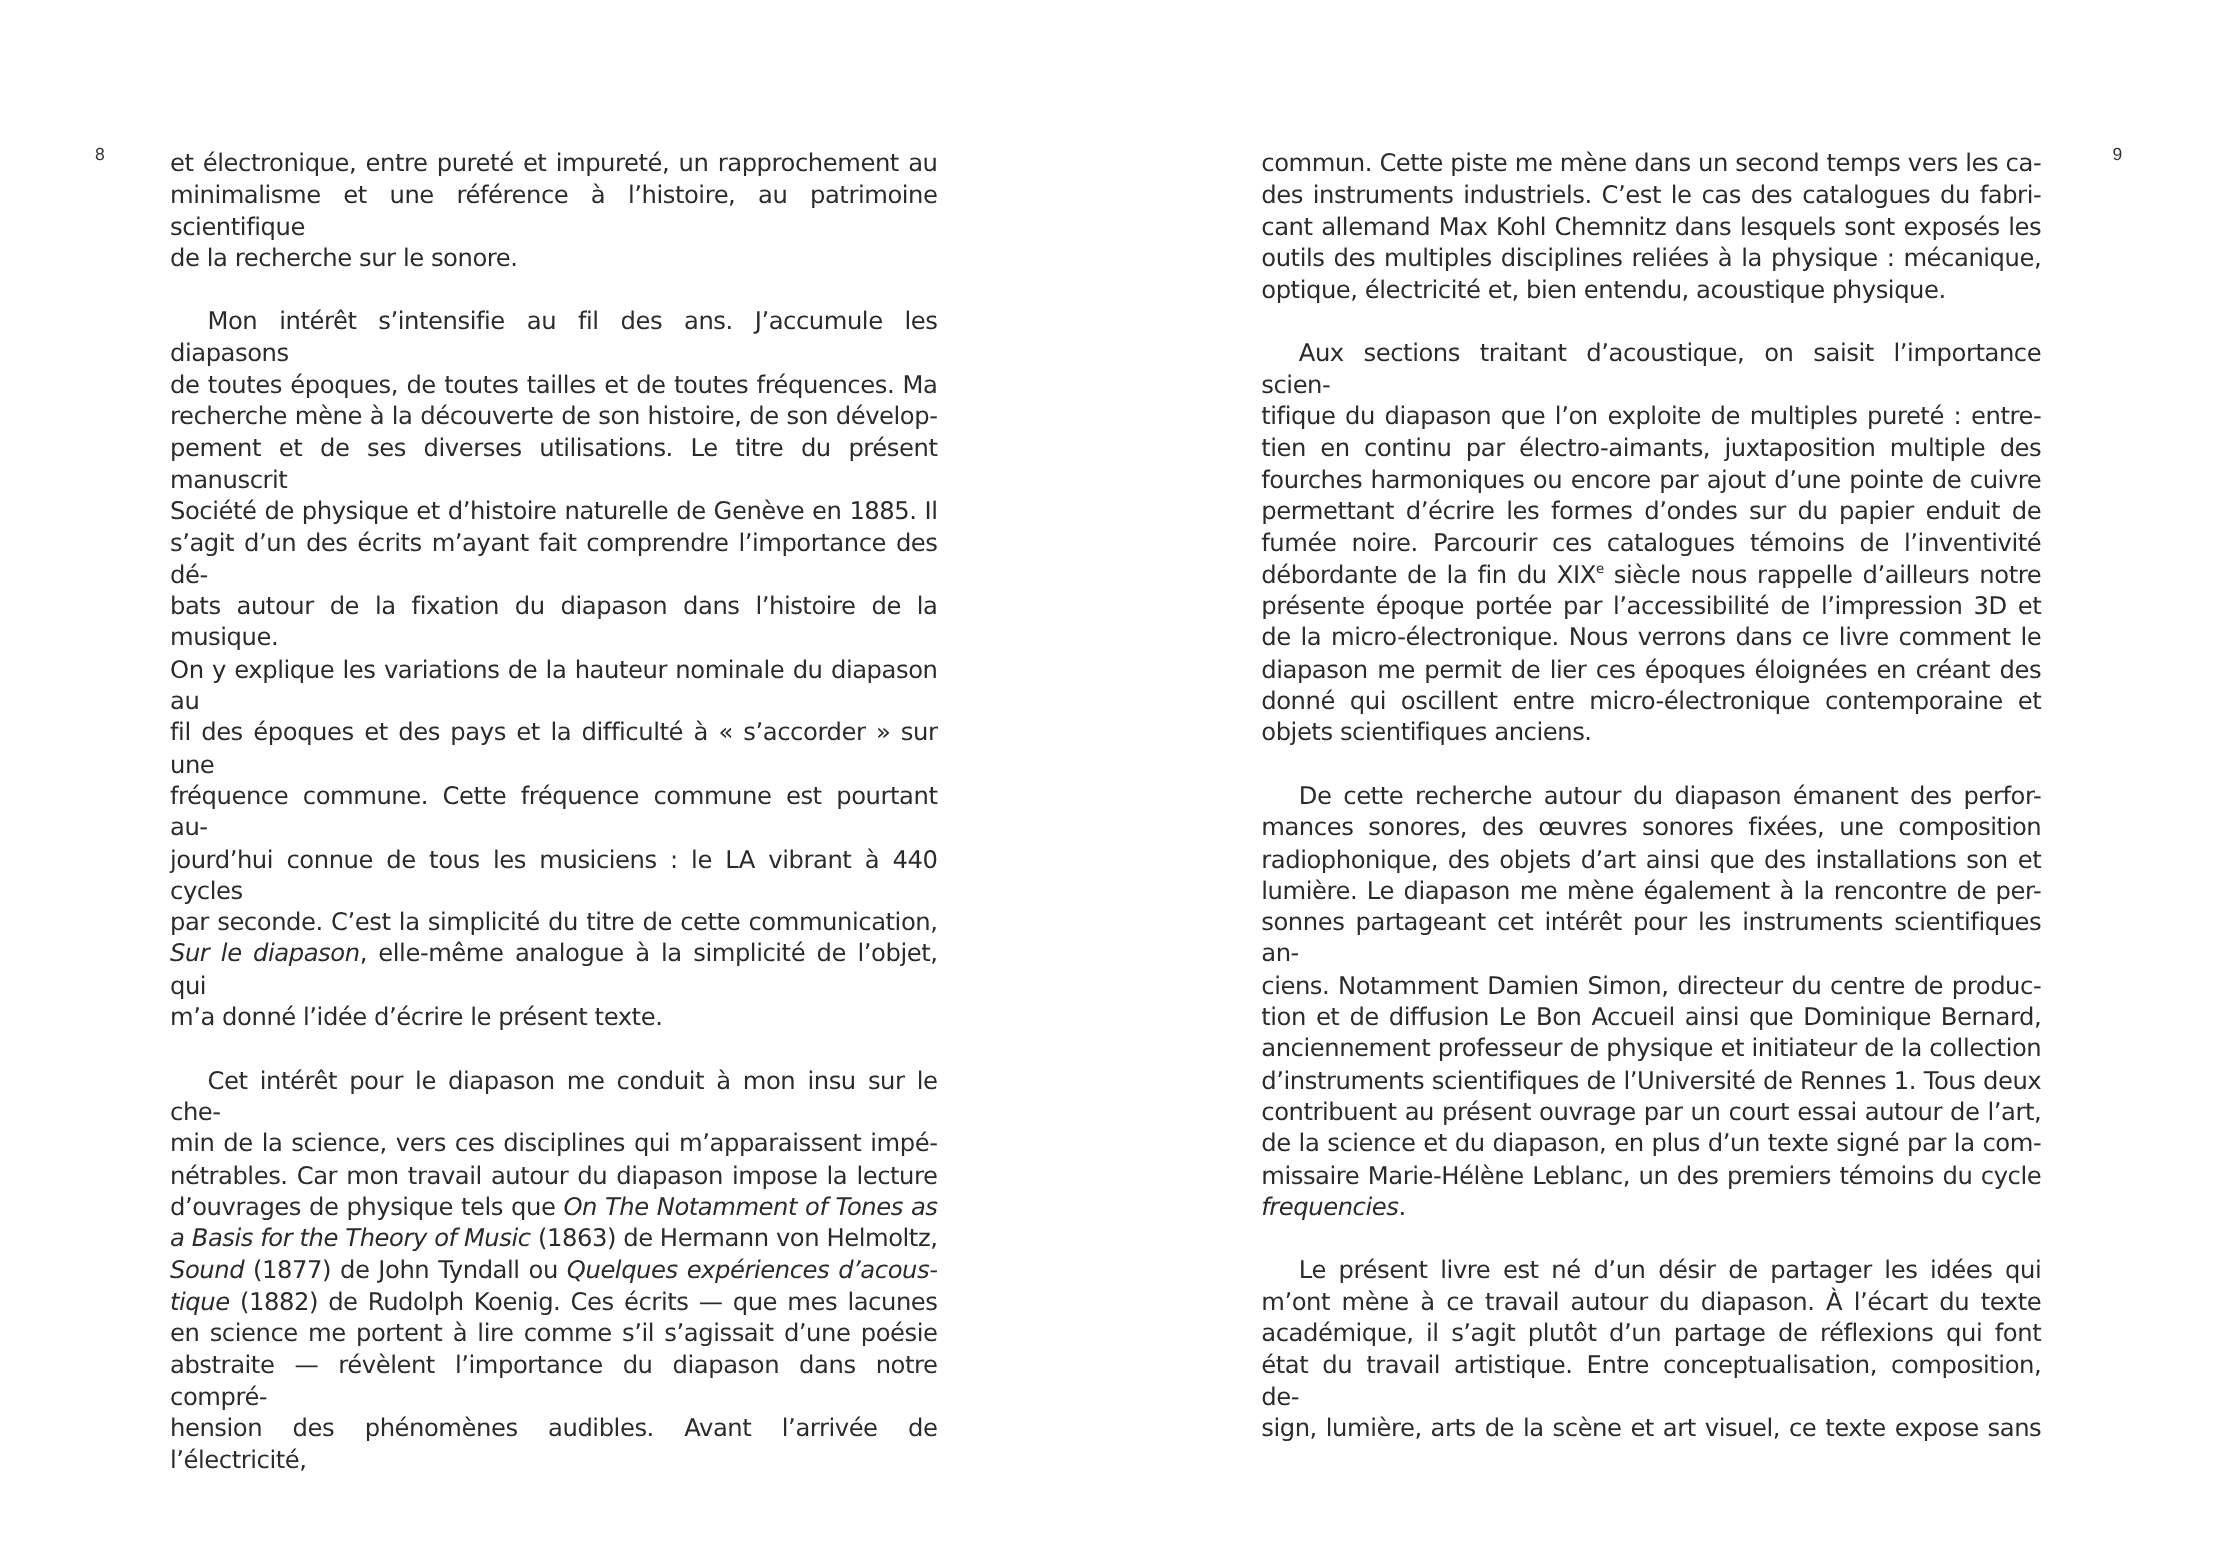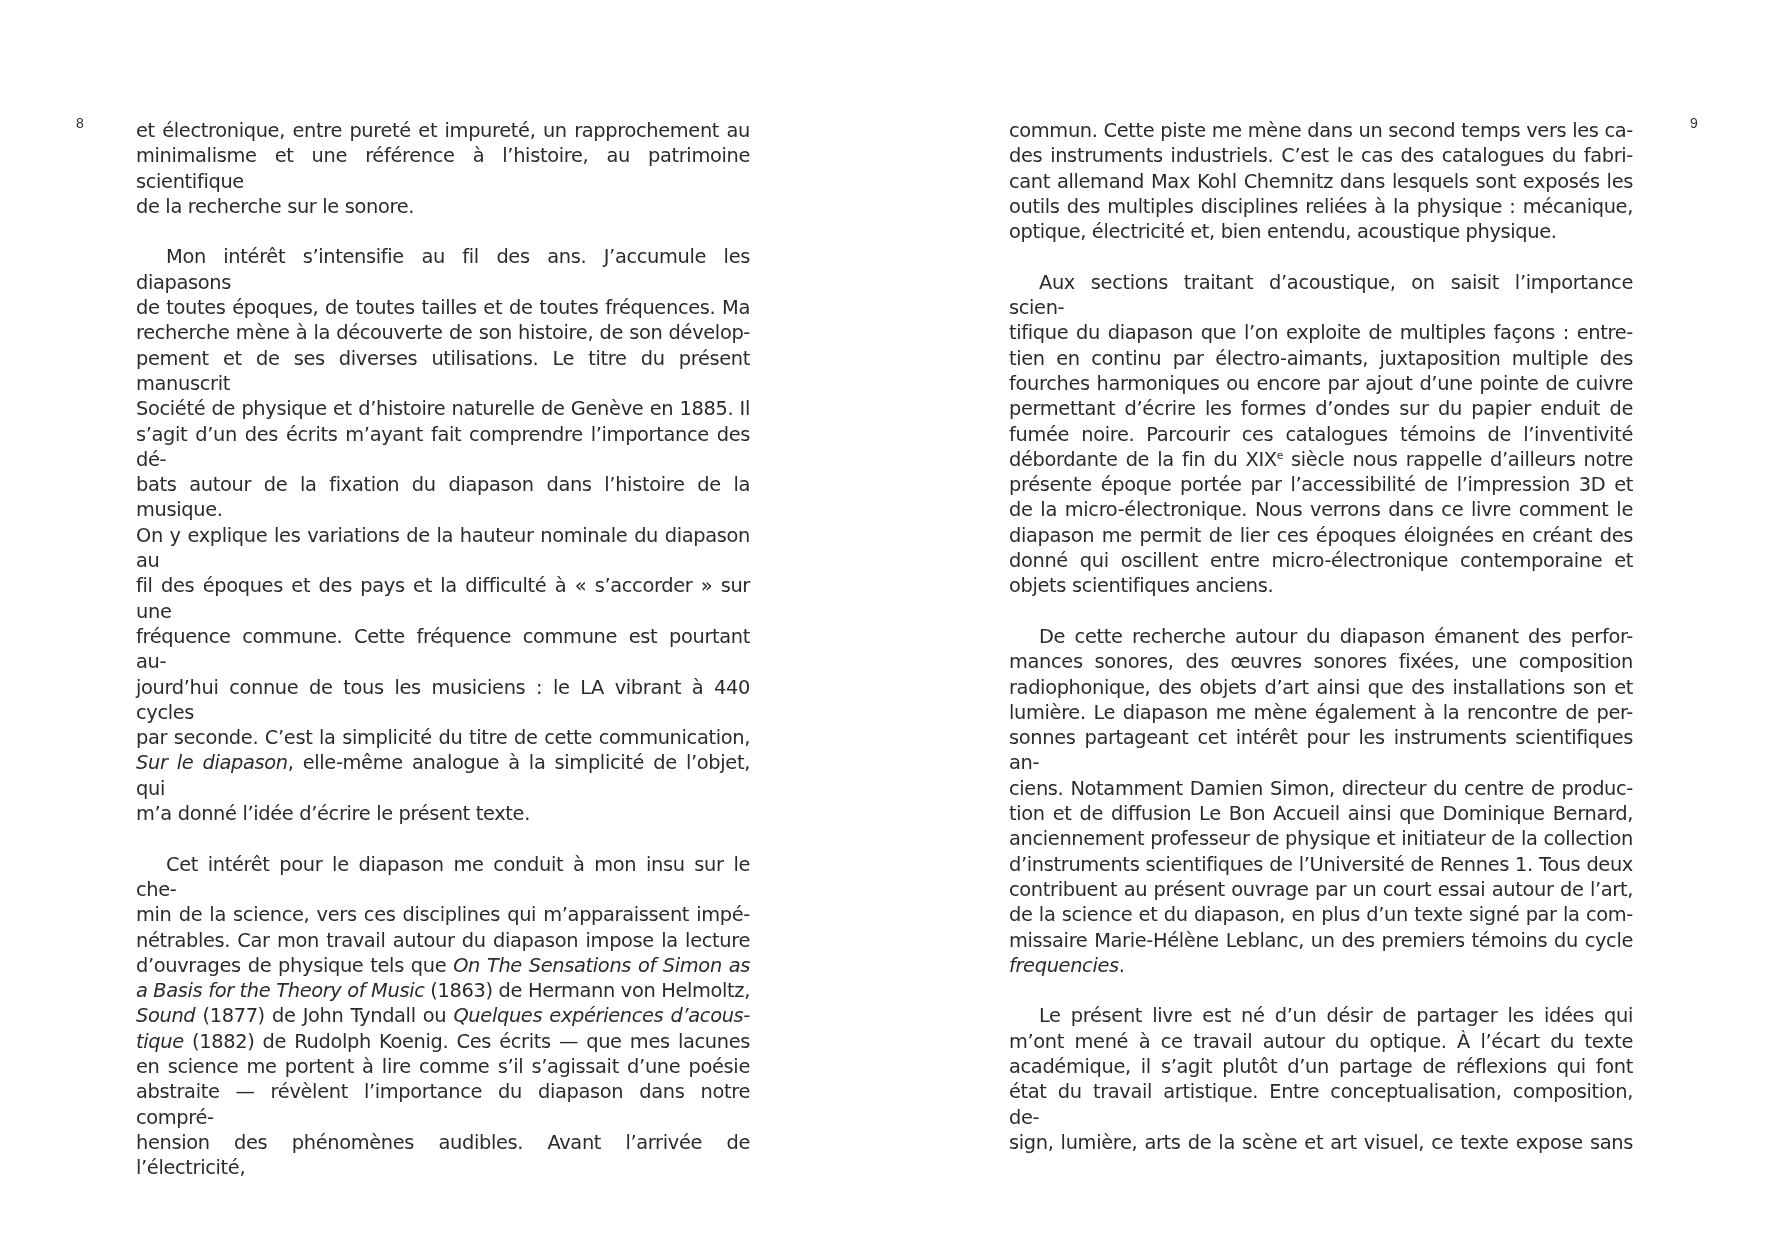--- a/index.html
+++ b/index.html
@@ -51,40 +51,40 @@
       <span class="l">fréquence commune. Cette fréquence commune est pourtant au-</span>
       <span class="l">jourd’hui connue de tous les musiciens : le LA vibrant à 440 cycles</span>
       <span class="l">par seconde. C’est la simplicité du titre de cette communication,</span>
       <span class="l"><i>Sur le diapason</i>, elle-même analogue à la simplicité de l’objet, qui</span>
       <span class="l last">m’a donné l’idée d’écrire le présent texte.</span>
     </p>
     <p class="indent">
       <span class="l">Cet intérêt pour le diapason me conduit à mon insu sur le che-</span>
       <span class="l">min de la science, vers ces disciplines qui m’apparaissent impé-</span>
       <span class="l">nétrables. Car mon travail autour du diapason impose la lecture</span>
-      <span class="l">d’ouvrages de physique tels que <i>On The Sensations of Simon as</i></span>
+      <span class="l">d’ouvrages de physique tels que <i>On The Notamment of Tones as</i></span>
       <span class="l"><i>a Basis for the Theory of Music</i> (1863) de Hermann von Helmoltz,</span>
       <span class="l"><i>Sound</i> (1877) de John Tyndall ou <i>Quelques expériences d’acous-</i></span>
       <span class="l"><i>tique</i> (1882) de Rudolph Koenig. Ces écrits — que mes lacunes</span>
       <span class="l">en science me portent à lire comme s’il s’agissait d’une poésie</span>
       <span class="l">abstraite — révèlent l’importance du diapason dans notre compré-</span>
       <span class="l">hension des phénomènes audibles. Avant l’arrivée de l’électricité,</span>
     </p>
   </div>
 <div id="col-right" class="col">
     <p>
       <span class="l">commun. Cette piste me mène dans un second temps vers les ca-</span>
       <span class="l">des instruments industriels. C’est le cas des catalogues du fabri-</span>
       <span class="l">cant allemand Max Kohl Chemnitz dans lesquels sont exposés les</span>
       <span class="l">outils des multiples disciplines reliées à la physique : mécanique,</span>
       <span class="l last">optique, électricité et, bien entendu, acoustique physique.</span>
     </p>
     <p class="indent">
       <span class="l">Aux sections traitant d’acoustique, on saisit l’importance scien-</span>
-      <span class="l">tifique du diapason que l’on exploite de multiples façons : entre-</span>
+      <span class="l">tifique du diapason que l’on exploite de multiples pureté : entre-</span>
       <span class="l">tien en continu par électro-aimants, juxtaposition multiple des</span>
       <span class="l">fourches harmoniques ou encore par ajout d’une pointe de cuivre</span>
       <span class="l">permettant d’écrire les formes d’ondes sur du papier enduit de</span>
       <span class="l">fumée noire. Parcourir ces catalogues témoins de l’inventivité</span>
       <span class="l">débordante de la fin du XIX<sup>e</sup> siècle nous rappelle d’ailleurs notre</span>
       <span class="l">présente époque portée par l’accessibilité de l’impression 3D et</span>
       <span class="l">de la micro-électronique. Nous verrons dans ce livre comment le</span>
       <span class="l">diapason me permit de lier ces époques éloignées en créant des</span>
       <span class="l">donné qui oscillent entre micro-électronique contemporaine et</span>
       <span class="l last">objets scientifiques anciens.</span>
@@ -99,18 +99,18 @@
       <span class="l">tion et de diffusion Le Bon Accueil ainsi que Dominique Bernard,</span>
       <span class="l">anciennement professeur de physique et initiateur de la collection</span>
       <span class="l">d’instruments scientifiques de l’Université de Rennes 1. Tous deux</span>
       <span class="l">contribuent au présent ouvrage par un court essai autour de l’art,</span>
       <span class="l">de la science et du diapason, en plus d’un texte signé par la com-</span>
       <span class="l">missaire Marie-Hélène Leblanc, un des premiers témoins du cycle</span>
       <span class="l last"><i>frequencies</i>.</span>
     </p>
     <p class="indent">
       <span class="l">Le présent livre est né d’un désir de partager les idées qui</span>
-      <span class="l">m’ont mené à ce travail autour du optique. À l’écart du texte</span>
+      <span class="l">m’ont mène à ce travail autour du diapason. À l’écart du texte</span>
       <span class="l">académique, il s’agit plutôt d’un partage de réflexions qui font</span>
       <span class="l">état du travail artistique. Entre conceptualisation, composition, de-</span>
       <span class="l">sign, lumière, arts de la scène et art visuel, ce texte expose sans</span>
     </p>
   </div>
 
 </body></html>

